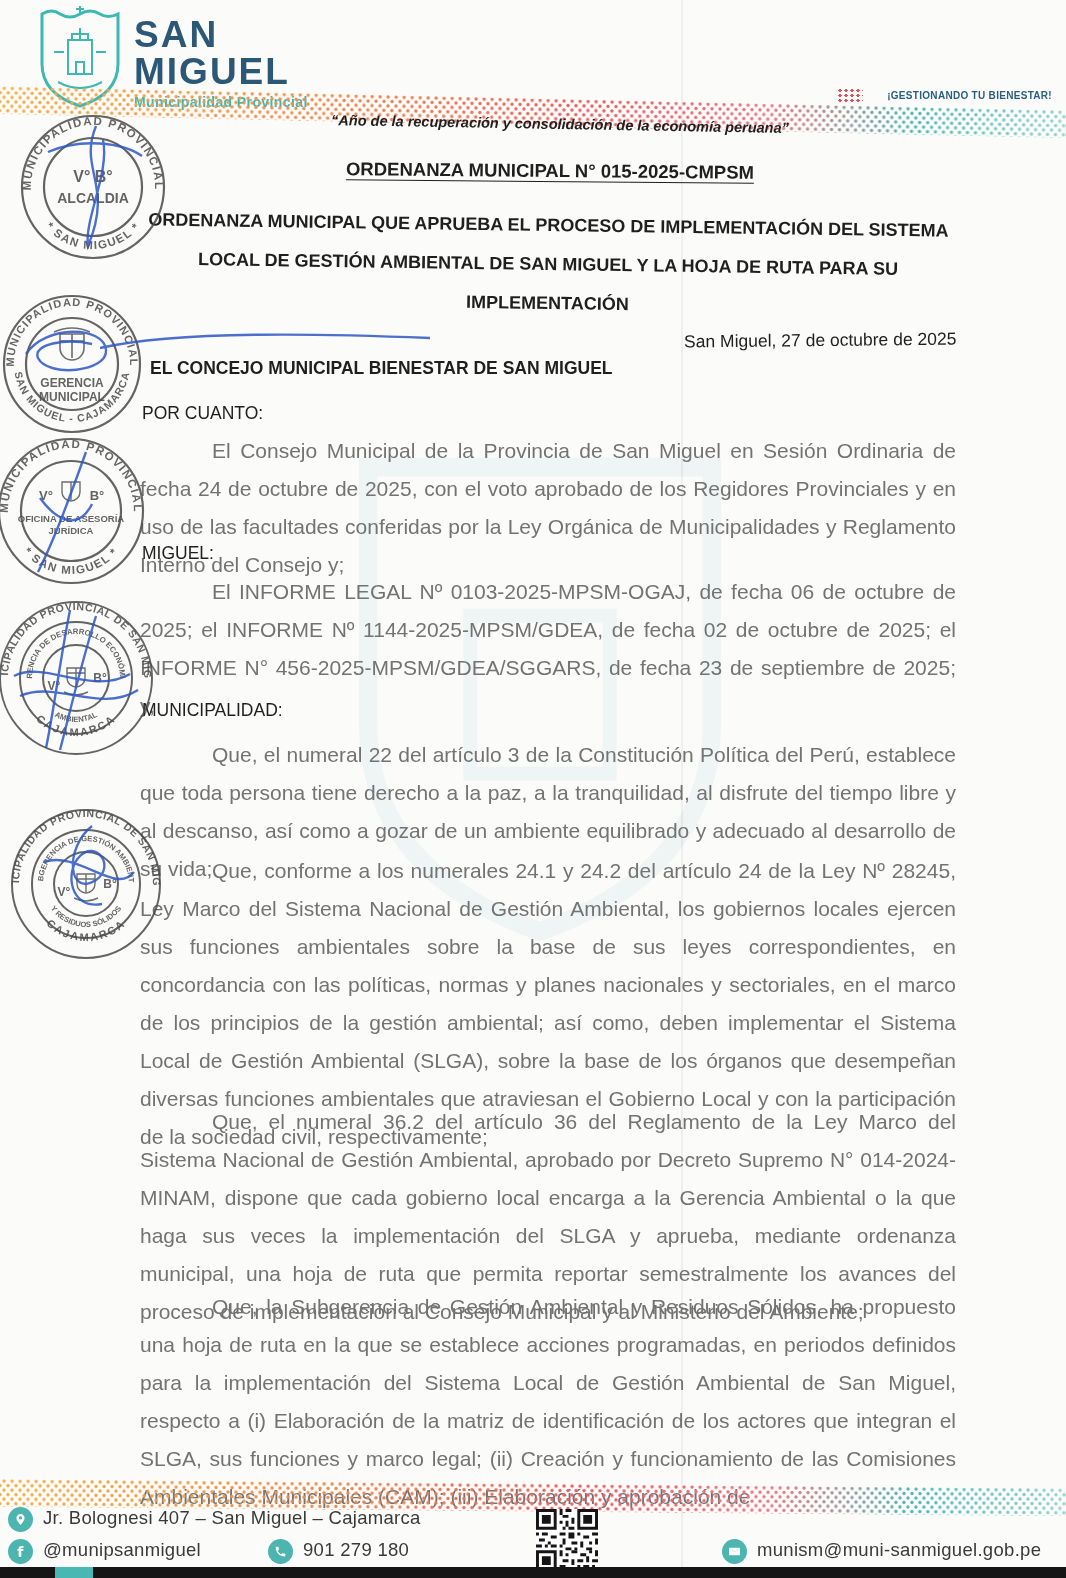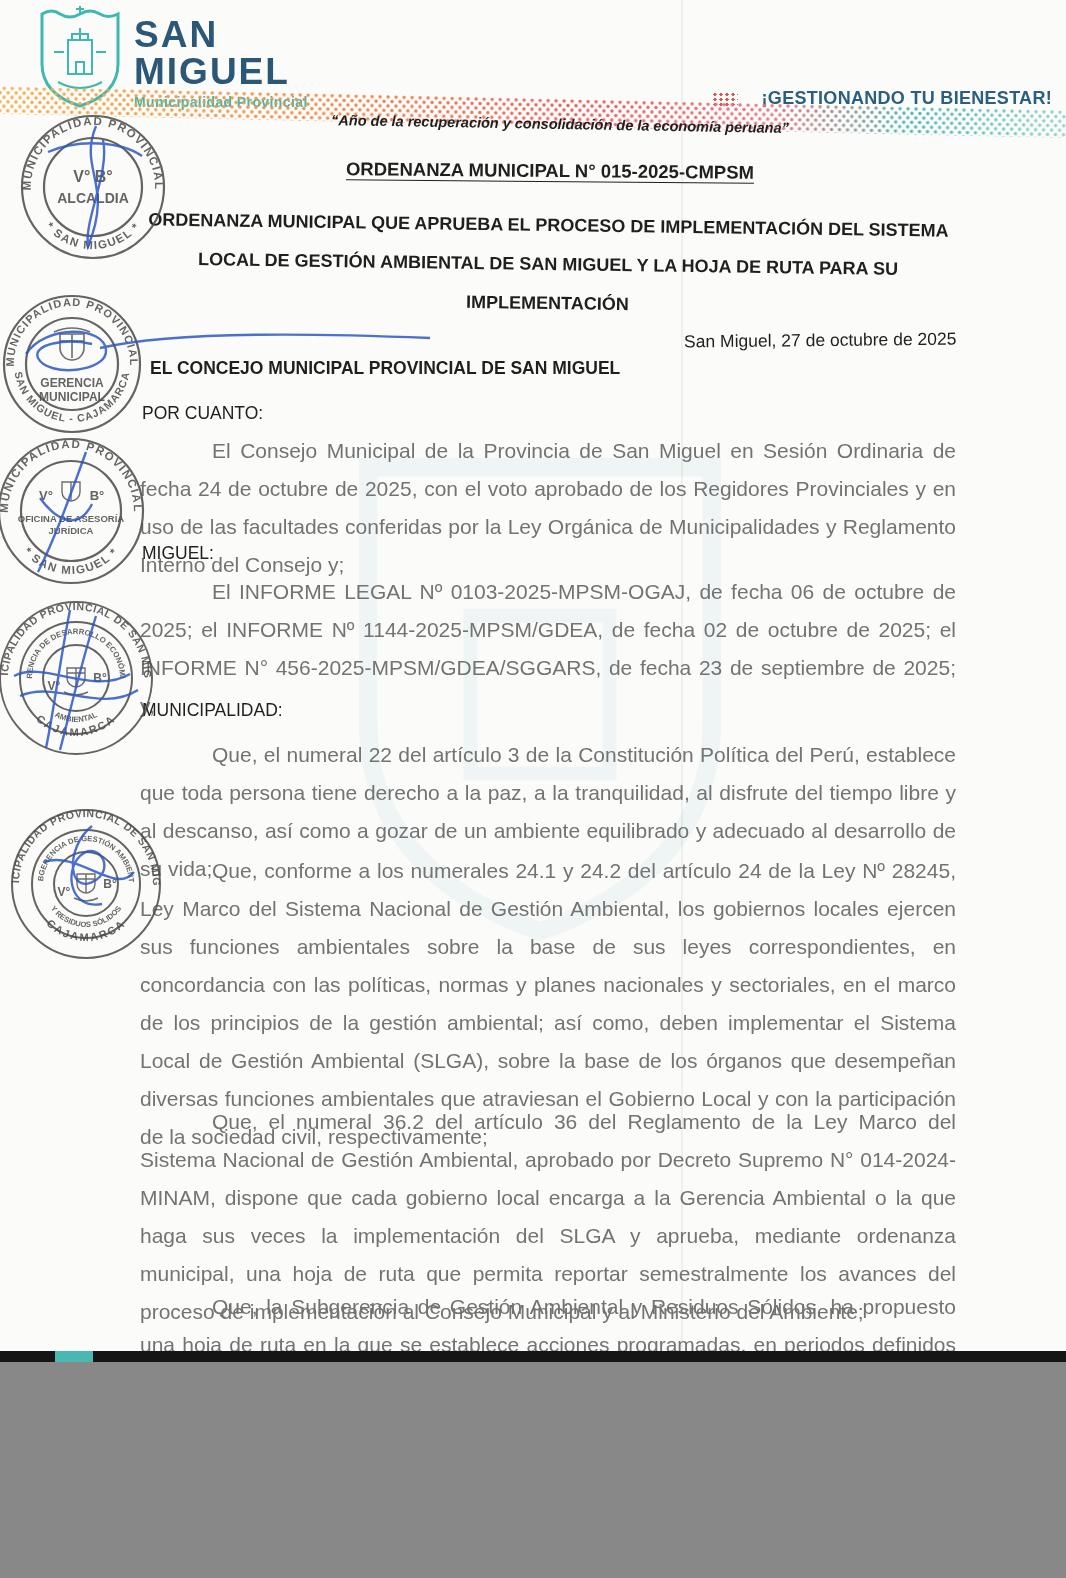--- a/index.html
+++ b/index.html
@@ -1,33 +1,33 @@
 <!DOCTYPE html>
 <html><head>
 <meta charset="utf-8">
 <style>
   * { margin:0; padding:0; box-sizing:border-box; }
   body { background:#888; font-family:"Liberation Sans", sans-serif; }
   .page {
-    position:relative; width:1066px; height:1362px; margin:0 auto;
+    position:relative; width:1066px; height:1578px; margin:0 auto;
     background:#fbfbf9; overflow:hidden; color:#1f1f1f;
   }
   .fold-line { position:absolute; left:681px; top:0; width:2px; height:100%;
     background:rgba(90,90,90,.07); }
   .watermark { position:absolute; left:330px; top:430px; opacity:.05; }
 
   
   .logo-wrap { position:absolute; left:34px; top:2px; display:flex; }
   .logo-shield { width:92px; height:112px; }
   .logo-text { margin-left:8px; padding-top:14px; }
   .logo-san, .logo-miguel { font-size:37px; font-weight:bold; color:#2b5876;
     letter-spacing:2px; line-height:37px; }
   .logo-muni { font-size:14px; font-weight:bold; color:#3fb8b1; margin-top:4px; letter-spacing:.4px; }
 
-  .slogan { position:absolute; right:14px; top:88px; font-size:18px; font-weight:bold;
+  .slogan { position:absolute; right:14px; top:88px; font-size:10px; font-weight:bold;
     color:#2a5f80; letter-spacing:.3px; display:flex; align-items:center; gap:24px; }
   .red-dots { width:26px; height:14px;
     background-image:radial-gradient(circle, #e05555 1.6px, transparent 1.8px);
     background-size:6px 5px; }
 
   .band { position:absolute; left:-6px; width:1080px; height:28px; }
   .band-header { top:86px; transform:rotate(1.3deg); transform-origin:left center; }
   .band-footer { top:1479px; transform:rotate(.5deg); transform-origin:left center; }
 
   .quote { position:absolute; left:260px; top:116px; width:600px; text-align:center;
@@ -122,21 +122,21 @@
   <svg class="band band-header" viewBox="0 0 1080 28">
     <rect width="1080" height="28" fill="url(#bandgrad)" mask="url(#bandmask)"></rect>
   </svg>
 
   <div class="quote">“Año de la recuperación y consolidación de la economía peruana”</div>
 
   <div class="doc-title">ORDENANZA MUNICIPAL N° 015-2025-CMPSM</div>
   <div class="doc-subtitle">ORDENANZA MUNICIPAL QUE APRUEBA EL PROCESO DE IMPLEMENTACIÓN DEL SISTEMA LOCAL DE GESTIÓN AMBIENTAL DE SAN MIGUEL Y LA HOJA DE RUTA PARA SU IMPLEMENTACIÓN</div>
 
   <div class="dateline">San Miguel, 27 de octubre de 2025</div>
-  <div class="council">EL CONCEJO MUNICIPAL PROVINCIAL DE SAN MIGUEL</div>
+  <div class="council">EL CONCEJO MUNICIPAL BIENESTAR DE SAN MIGUEL</div>
 
   <div class="label" style="top:403px">POR CUANTO:</div>
   <div class="para" style="top:432px">El Consejo Municipal de la Provincia de San Miguel en Sesión Ordinaria de fecha 24 de octubre de 2025, con el voto aprobado de los Regidores Provinciales y en uso de las facultades conferidas por la Ley Orgánica de Municipalidades y Reglamento Interno del Consejo y;</div>
 
   <div class="label" style="top:543px">MIGUEL:</div>
   <div class="para" style="top:573px">El INFORME LEGAL Nº 0103-2025-MPSM-OGAJ, de fecha 06 de octubre de 2025; el INFORME Nº 1144-2025-MPSM/GDEA, de fecha 02 de octubre de 2025; el INFORME N° 456-2025-MPSM/GDEA/SGGARS, de fecha 23 de septiembre de 2025; y,</div>
 
   <div class="label" style="top:700px">MUNICIPALIDAD:</div>
   <div class="para" style="top:736px">Que, el numeral 22 del artículo 3 de la Constitución Política del Perú, establece que toda persona tiene derecho a la paz, a la tranquilidad, al disfrute del tiempo libre y al descanso, así como a gozar de un ambiente equilibrado y adecuado al desarrollo de su vida;</div>
   <div class="para" style="top:852px">Que, conforme a los numerales 24.1 y 24.2 del artículo 24 de la Ley Nº 28245, Ley Marco del Sistema Nacional de Gestión Ambiental, los gobiernos locales ejercen sus funciones ambientales sobre la base de sus leyes correspondientes, en concordancia con las políticas, normas y planes nacionales y sectoriales, en el marco de los principios de la gestión ambiental; así como, deben implementar el Sistema Local de Gestión Ambiental (SLGA), sobre la base de los órganos que desempeñan diversas funciones ambientales que atraviesan el Gobierno Local y con la participación de la sociedad civil, respectivamente;</div>
@@ -315,18 +315,26 @@
       <path d="M14 0h7v7h-7zM15 1v5h5v-5z M16 2h3v3h-3z"></path>
       <path d="M0 14h7v7h-7zM1 15v5h5v-5z M2 16h3v3h-3z"></path>
       <path d="M8 0h1v2h-1zM10 0h2v1h-2zM9 2h2v1h-2zM8 4h1v1h-1zM10 4h1v2h-1zM12 3h1v2h-1zM9 6h1v1h-1zM11 6h2v1h-2z"></path>
       <path d="M0 8h1v1h-1zM2 8h2v1h-2zM5 9h2v1h-2zM1 10h2v1h-2zM4 11h1v1h-1zM0 12h2v1h-2zM3 12h1v1h-1zM5 12h2v1h-2z"></path>
       <path d="M8 8h2v1h-2zM11 8h2v2h-2zM14 8h1v1h-1zM16 9h2v1h-2zM19 8h2v1h-2zM9 10h1v2h-1zM12 11h2v1h-2zM15 11h1v2h-1zM18 11h1v1h-1zM20 10h1v2h-1zM8 12h1v1h-1zM10 13h2v1h-2zM13 13h1v1h-1zM17 13h2v1h-2z"></path>
       <path d="M8 14h1v2h-1zM10 15h1v1h-1zM12 14h2v1h-2zM15 15h2v1h-2zM18 14h1v1h-1zM20 14h1v2h-1zM9 17h2v1h-2zM12 17h1v2h-1zM14 17h2v1h-2zM17 16h1v2h-1zM19 17h2v1h-2zM8 19h2v1h-2zM11 20h2v1h-2zM14 19h1v2h-1zM16 19h2v1h-2zM19 19h1v1h-1z"></path>
     </g>
   </svg>
 
 
+  <div class="footer-item" style="left:722px;top:1539px">
+    <span class="circle-icon">
+      <svg width="13" height="13" viewBox="0 0 24 24">
+          <path fill="#fff" d="M2 5h20v14H2zm2 2v.3l8 5.4 8-5.4V7l-8 5.4z"></path>
+        </svg>
+    </span>
+    <span>munism@muni-sanmiguel.gob.pe</span>
+  </div>
 
   <div class="bottom-bar">
       <span class="sliver"></span>
     </div>
 
 </div>
 
 </body></html>

